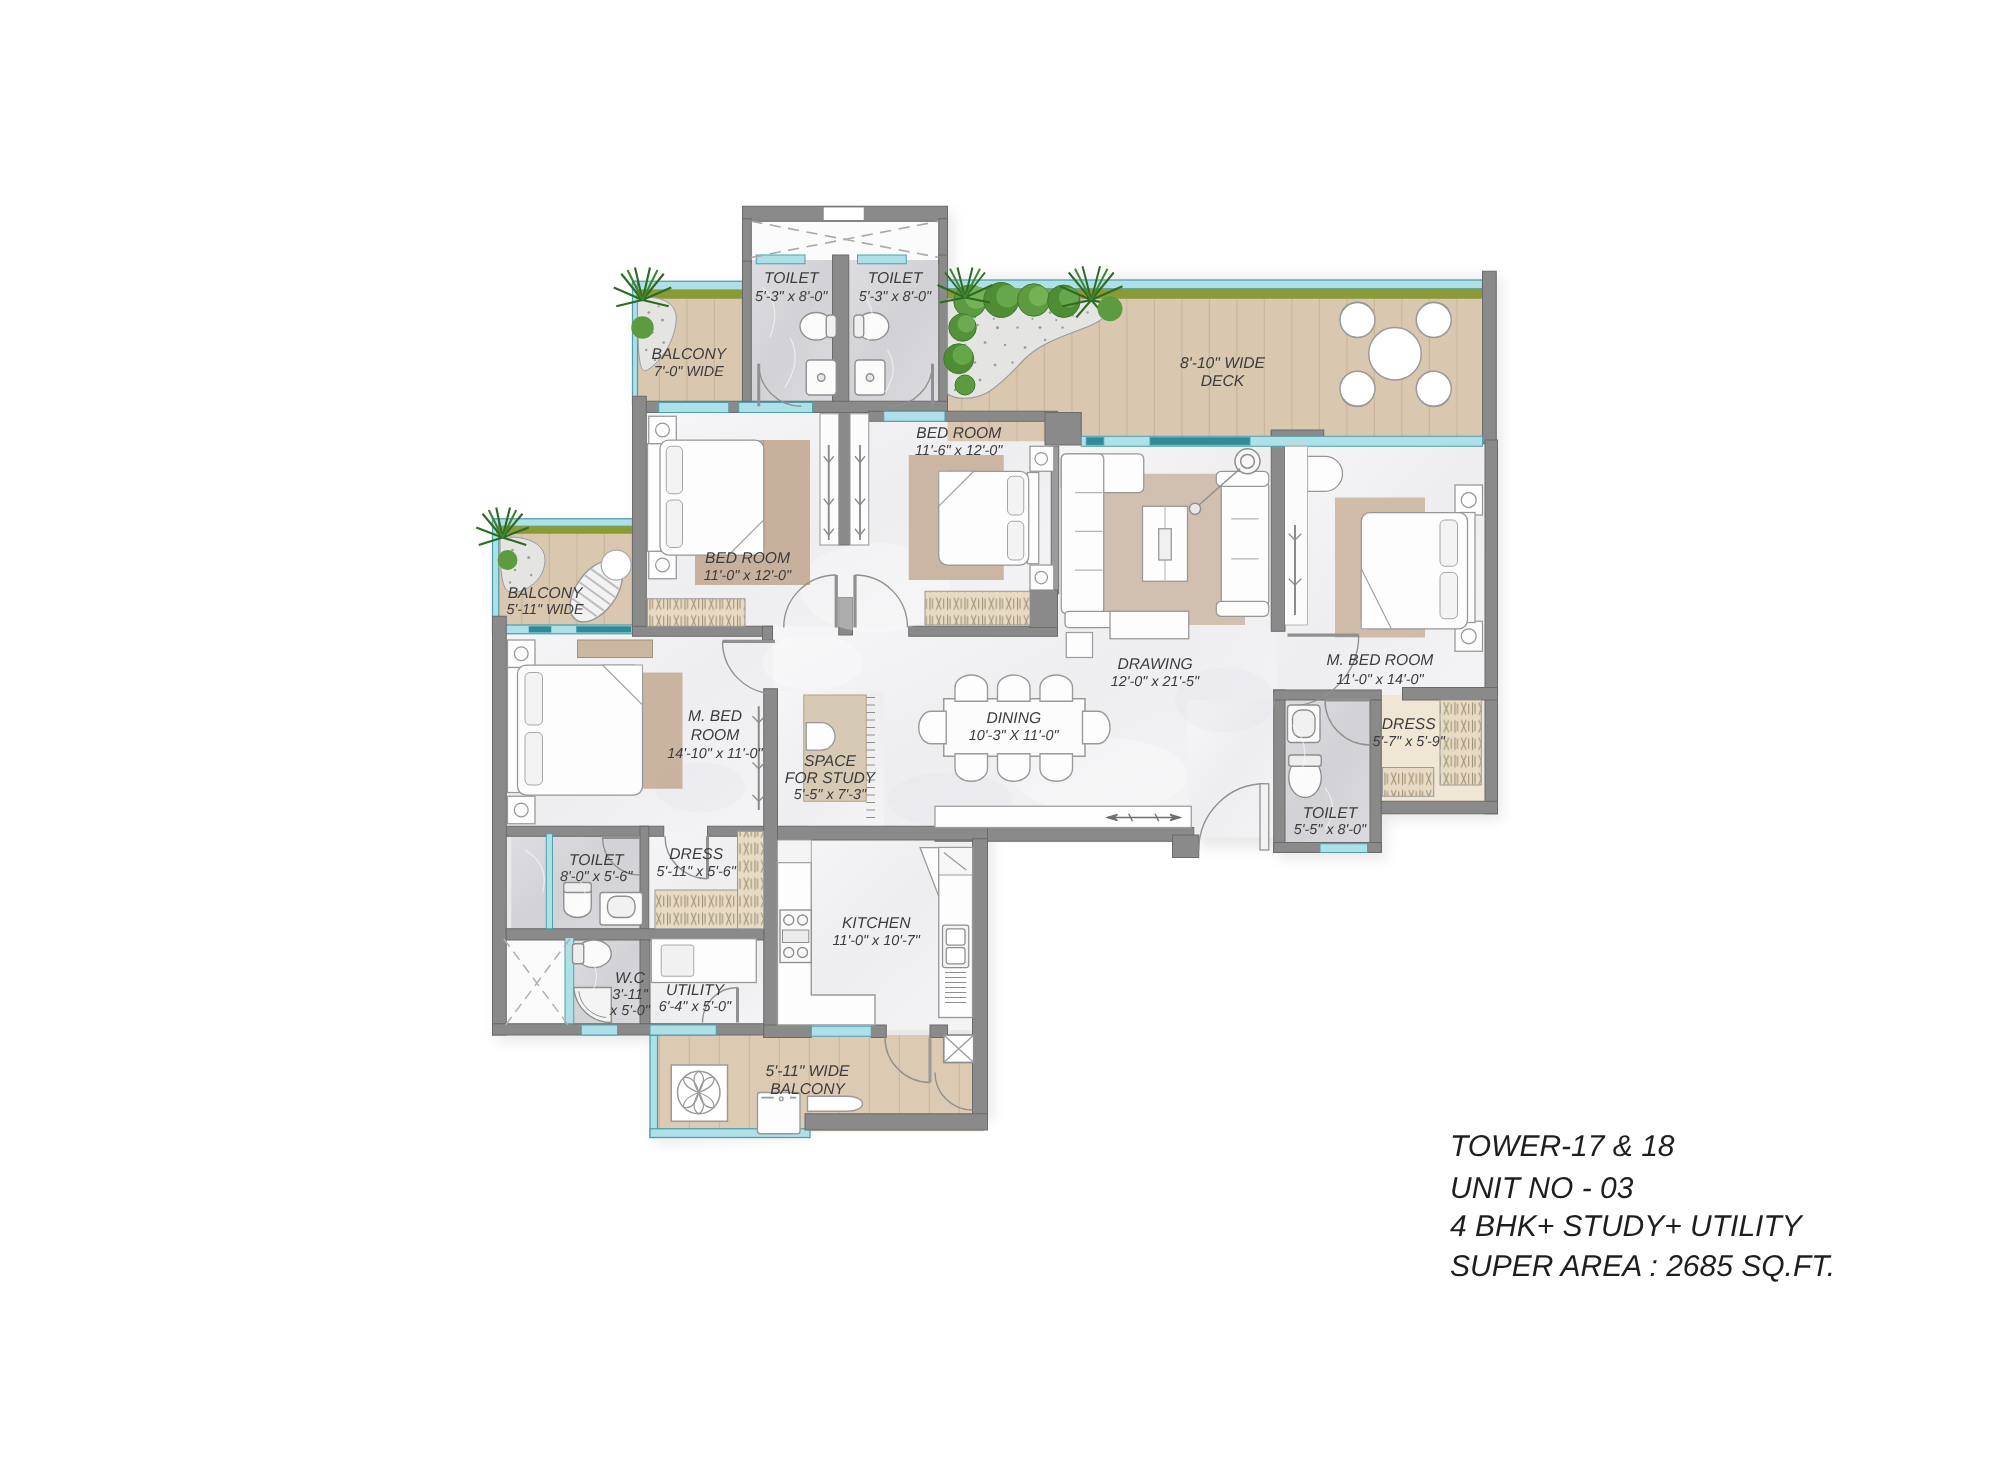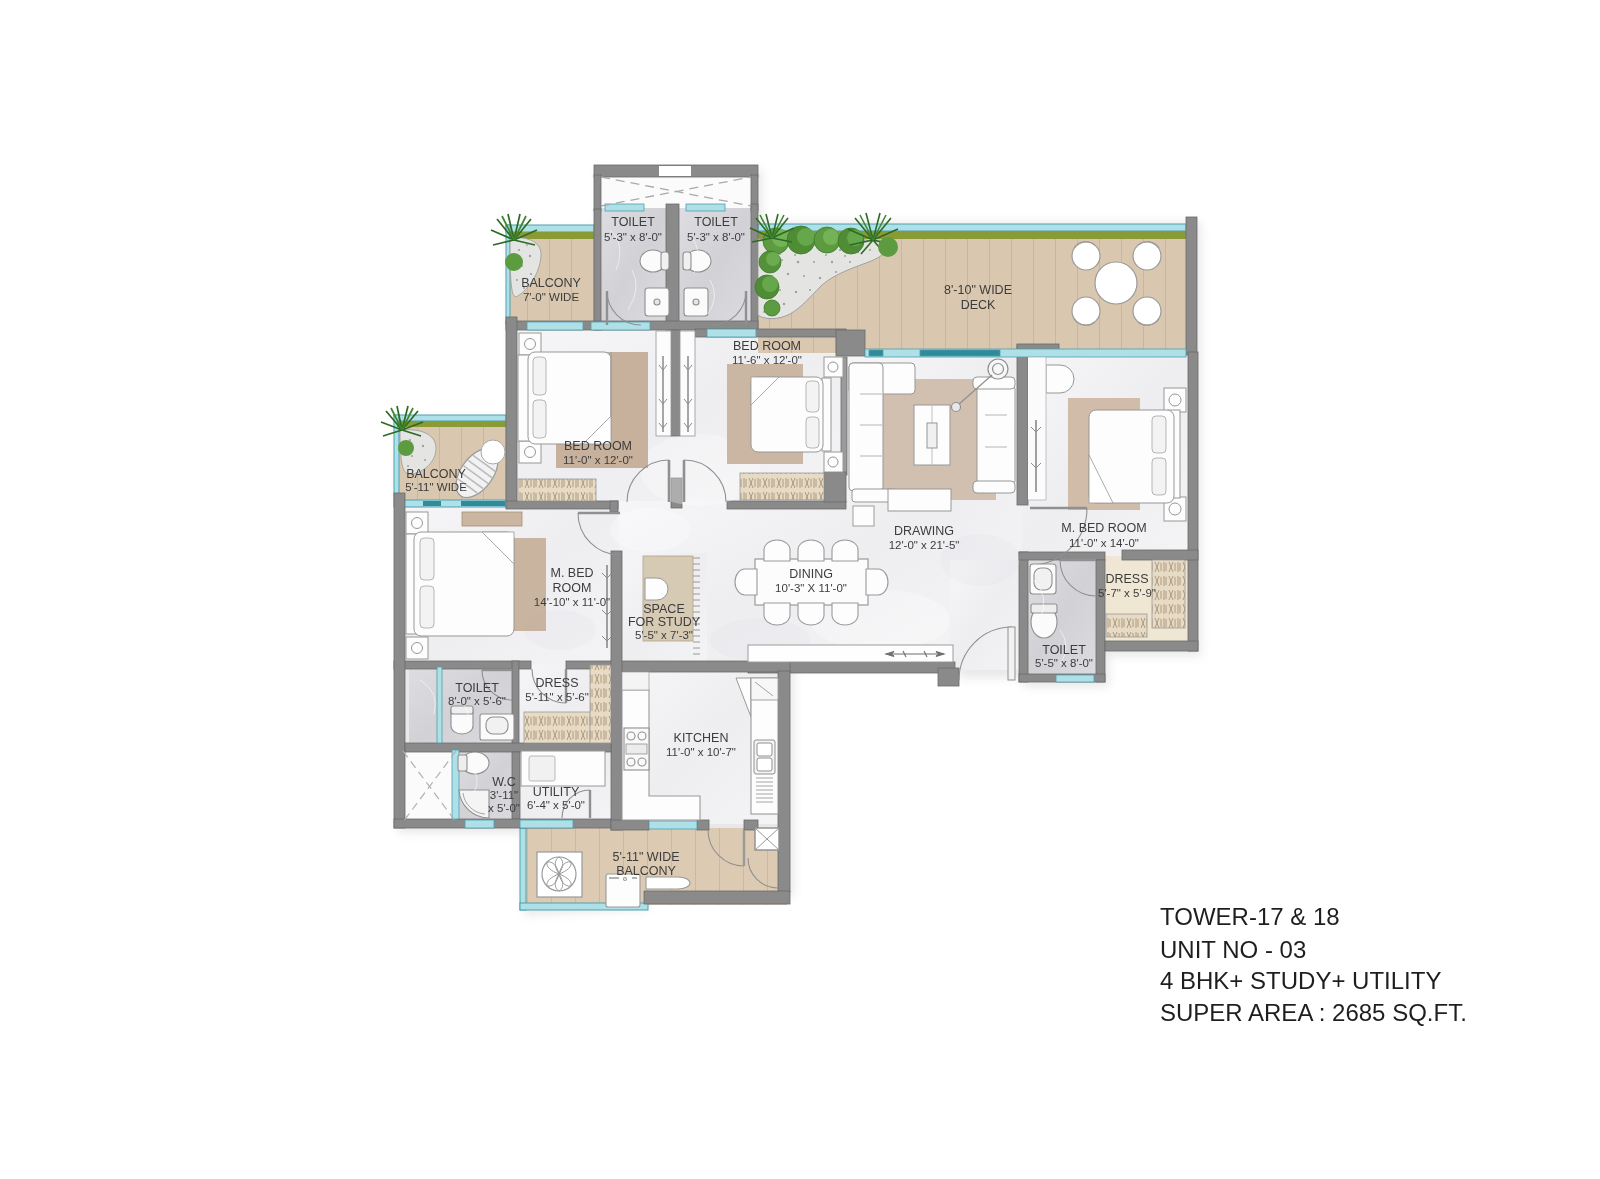--- a/index.html
+++ b/index.html
@@ -1,16 +1,16 @@
 <!DOCTYPE html>
 <html><head>
 <meta charset="utf-8">
 <style>
 html,body{margin:0;padding:0;background:#ffffff;}
-#page{width:1600px;height:1179px;position:relative;background:#ffffff;overflow:hidden;}
+#page{width:1600px;height:1179px;position:relative;background:#ffffff;overflow:hidden;font-style:italic;}
 text{font-family:"Liberation Sans",sans-serif;fill:#3c3c3c;}
 .rn{font-size:12.5px;}
 .rd{font-size:11.5px;}
 .info{font-size:24px;fill:#1e1e1e;}
 </style>
 </head>
 <body>
 <div id="page">
 <svg width="1600" height="1179" viewBox="0 0 1600 1179">
 <defs>

